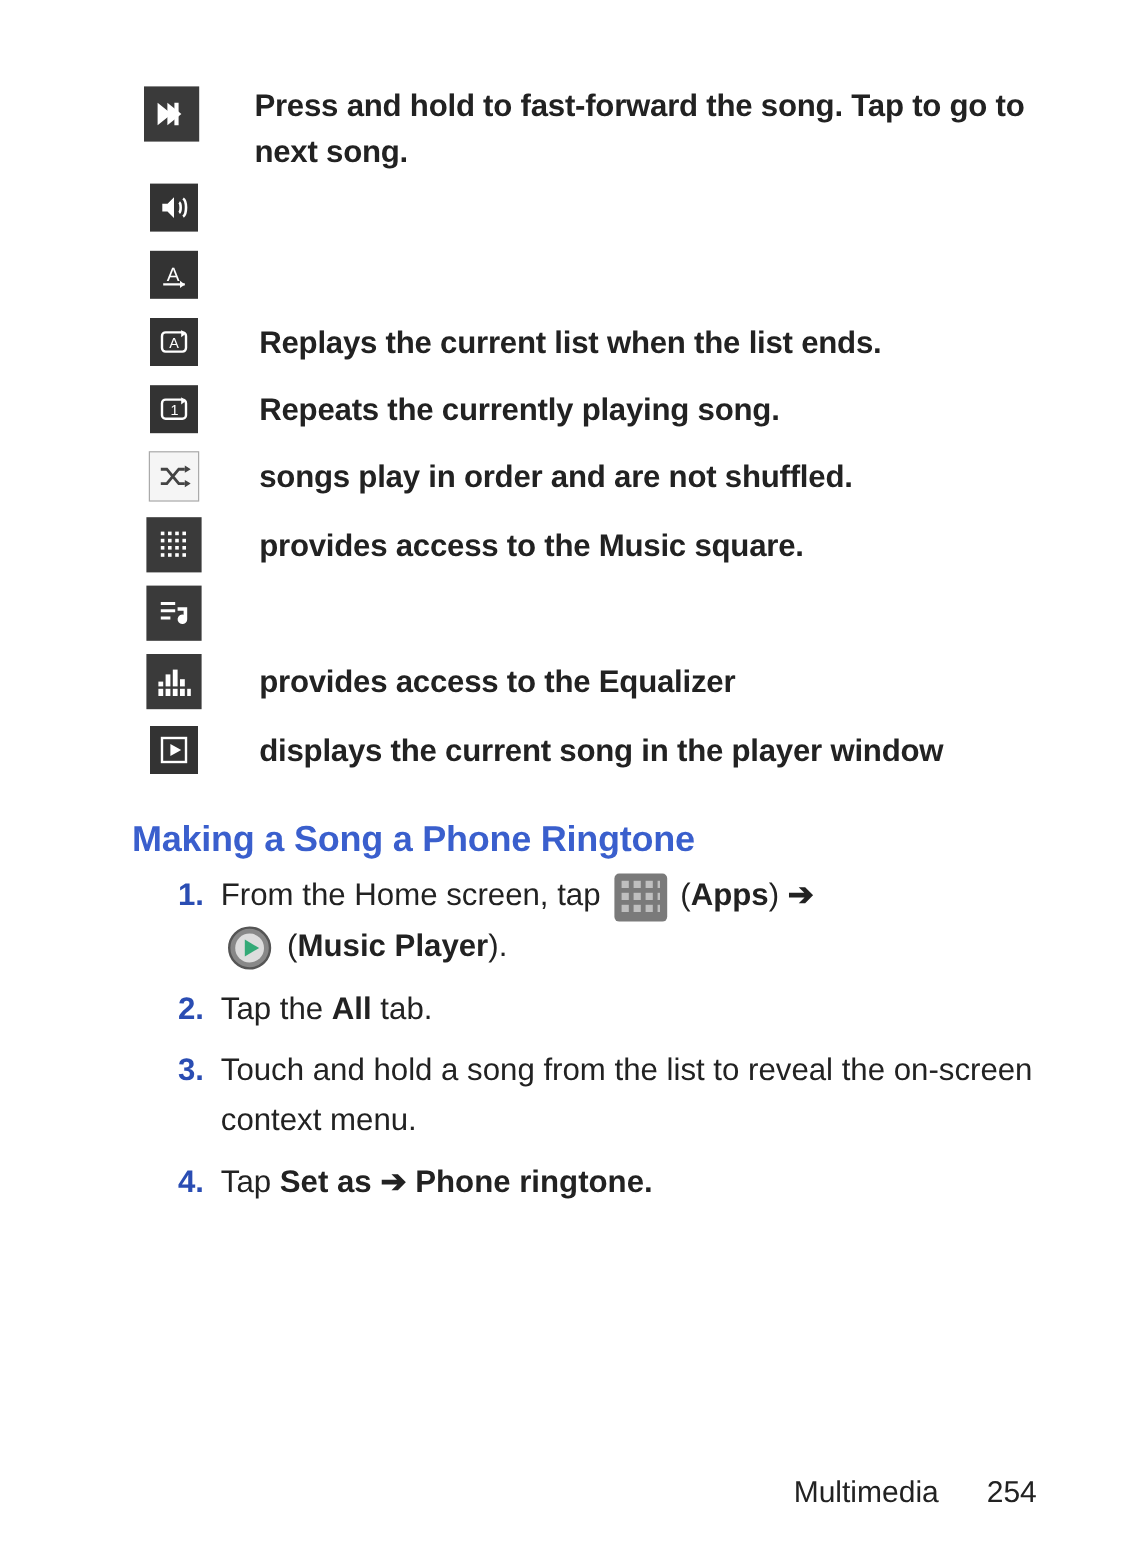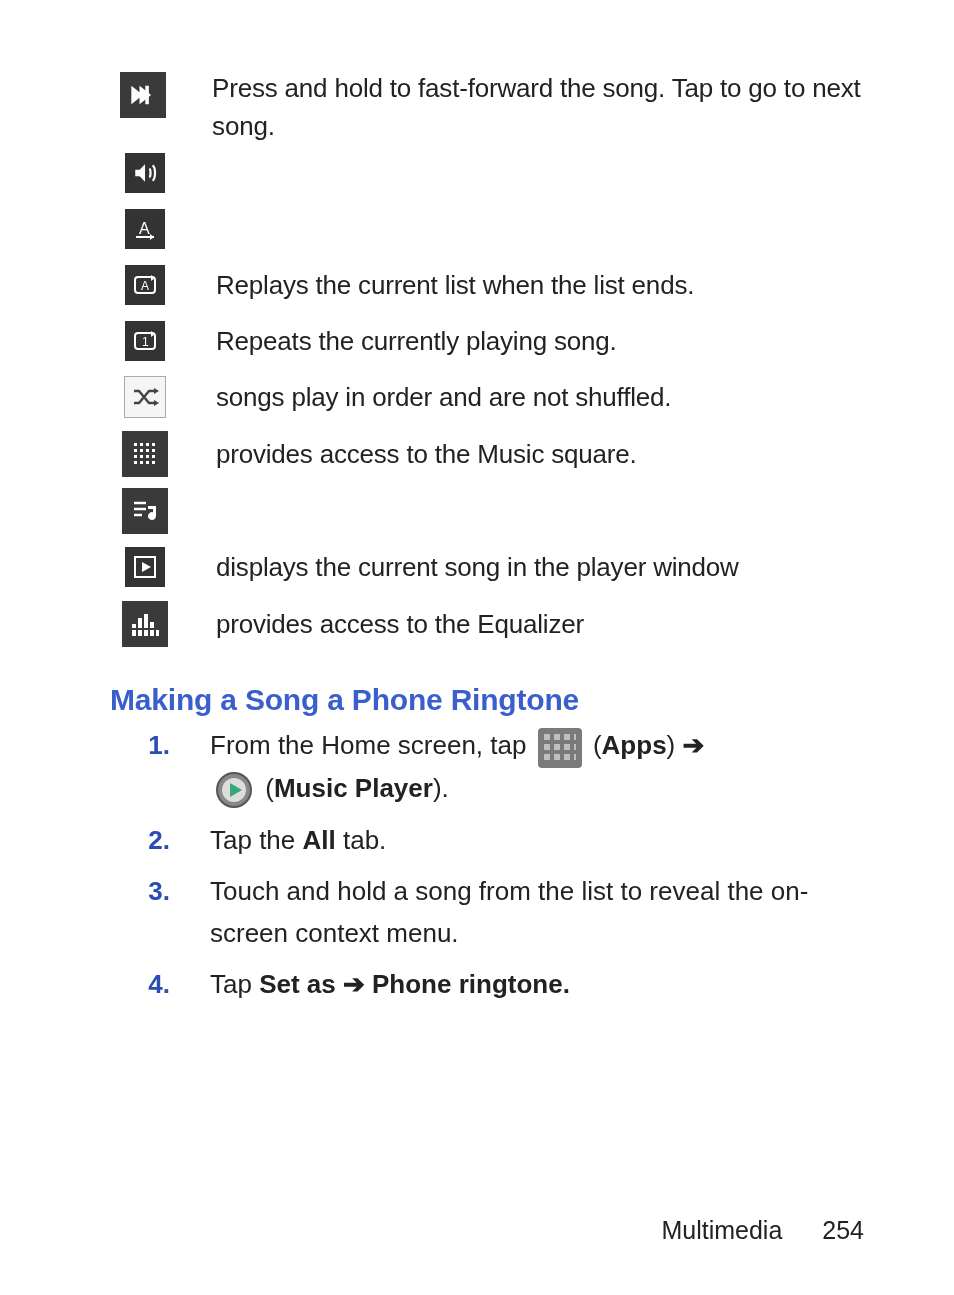--- a/index.html
+++ b/index.html
@@ -32,20 +32,21 @@
     width: 50px;
     display: flex;
     align-items: flex-start;
     justify-content: center;
     padding-top: 2px;
   }
   .icon-desc {
     font-size: 26px;
     line-height: 1.45;
     letter-spacing: -0.2px;
+    font-weight: bold;
   }
   .row-tight { min-height: 56px; }
   .icon-box {
     width: 46px;
     height: 46px;
     background: #3a3a3a;
     display: flex;
     align-items: center;
     justify-content: center;
     color: #fff;
@@ -80,21 +81,20 @@
   .step-num {
     width: 60px;
     text-align: right;
     padding-right: 14px;
     color: #2a4db3;
     font-weight: bold;
     flex: 0 0 60px;
   }
   .step-body {
     flex: 1;
-    margin-left: 26px;
   }
   .bold { font-weight: bold; }
   .inline-icon {
     display: inline-flex;
     vertical-align: middle;
     margin: 0 4px;
   }
   .apps-grid-icon {
     width: 44px;
     height: 40px;
@@ -123,21 +123,21 @@
     width: 40px;
     height: 40px;
     display: inline-block;
     vertical-align: middle;
   }
   .arrow {
     font-weight: bold;
   }
   .footer {
     position: absolute;
-    bottom: 50px;
+    bottom: 36px;
     right: 90px;
     font-size: 25px;
     display: flex;
     gap: 40px;
   }
   
   .center-row .icon-col { align-items: center; padding-top:0; }
   .center-row { align-items: center; }
 </style>
 </head>
@@ -257,51 +257,51 @@
                 <line x1="4" y1="7" x2="16" y2="7"></line>
                 <line x1="4" y1="13" x2="16" y2="13"></line>
                 <line x1="4" y1="19" x2="12" y2="19"></line>
               </g>
               <path fill="#fff" d="M18 10h8v10a4 4 0 1 1-3-3.8V13h-5z"></path>
             </svg>
         </div>
       </div>
     </div>
 
-    <div class="icon-row row-tight center-row">
-      <div class="icon-col">
-        <div class="icon-box-sm">
-          <svg width="26" height="26" viewBox="0 0 26 26">
-              <rect x="3" y="3" width="20" height="20" fill="none" stroke="#fff" stroke-width="2"></rect>
-              <path fill="#fff" d="M10 8l9 5-9 5z"></path>
-            </svg>
-        </div>
-      </div>
-      <div class="icon-desc">displays the current song in the player window</div>
-    </div>
-
     <div class="icon-row center-row">
       <div class="icon-col">
         <div class="icon-box">
           <svg width="32" height="32" viewBox="0 0 32 32">
               <g fill="#fff">
             <rect x="3" y="22" width="4" height="6"></rect>
                 <rect x="3" y="16" width="4" height="4"></rect>
             <rect x="9" y="22" width="4" height="6"></rect>
                 <rect x="9" y="10" width="4" height="10"></rect>
             <rect x="15" y="22" width="4" height="6"></rect>
                 <rect x="15" y="6" width="4" height="14"></rect>
             <rect x="21" y="22" width="4" height="6"></rect>
                 <rect x="21" y="14" width="4" height="6"></rect>
             <rect x="27" y="22" width="3" height="6"></rect>
           </g>
             </svg>
         </div>
       </div>
       <div class="icon-desc">provides access to the Equalizer</div>
+    </div>
+
+    <div class="icon-row row-tight center-row">
+      <div class="icon-col">
+        <div class="icon-box-sm">
+          <svg width="26" height="26" viewBox="0 0 26 26">
+              <rect x="3" y="3" width="20" height="20" fill="none" stroke="#fff" stroke-width="2"></rect>
+              <path fill="#fff" d="M10 8l9 5-9 5z"></path>
+            </svg>
+        </div>
+      </div>
+      <div class="icon-desc">displays the current song in the player window</div>
     </div>
 
   </div>
 
   <h3 class="section-heading">Making a Song a Phone Ringtone</h3>
 
   <ol class="steps">
     <li>
       <span class="step-num">1.</span>
       <span class="step-body">

